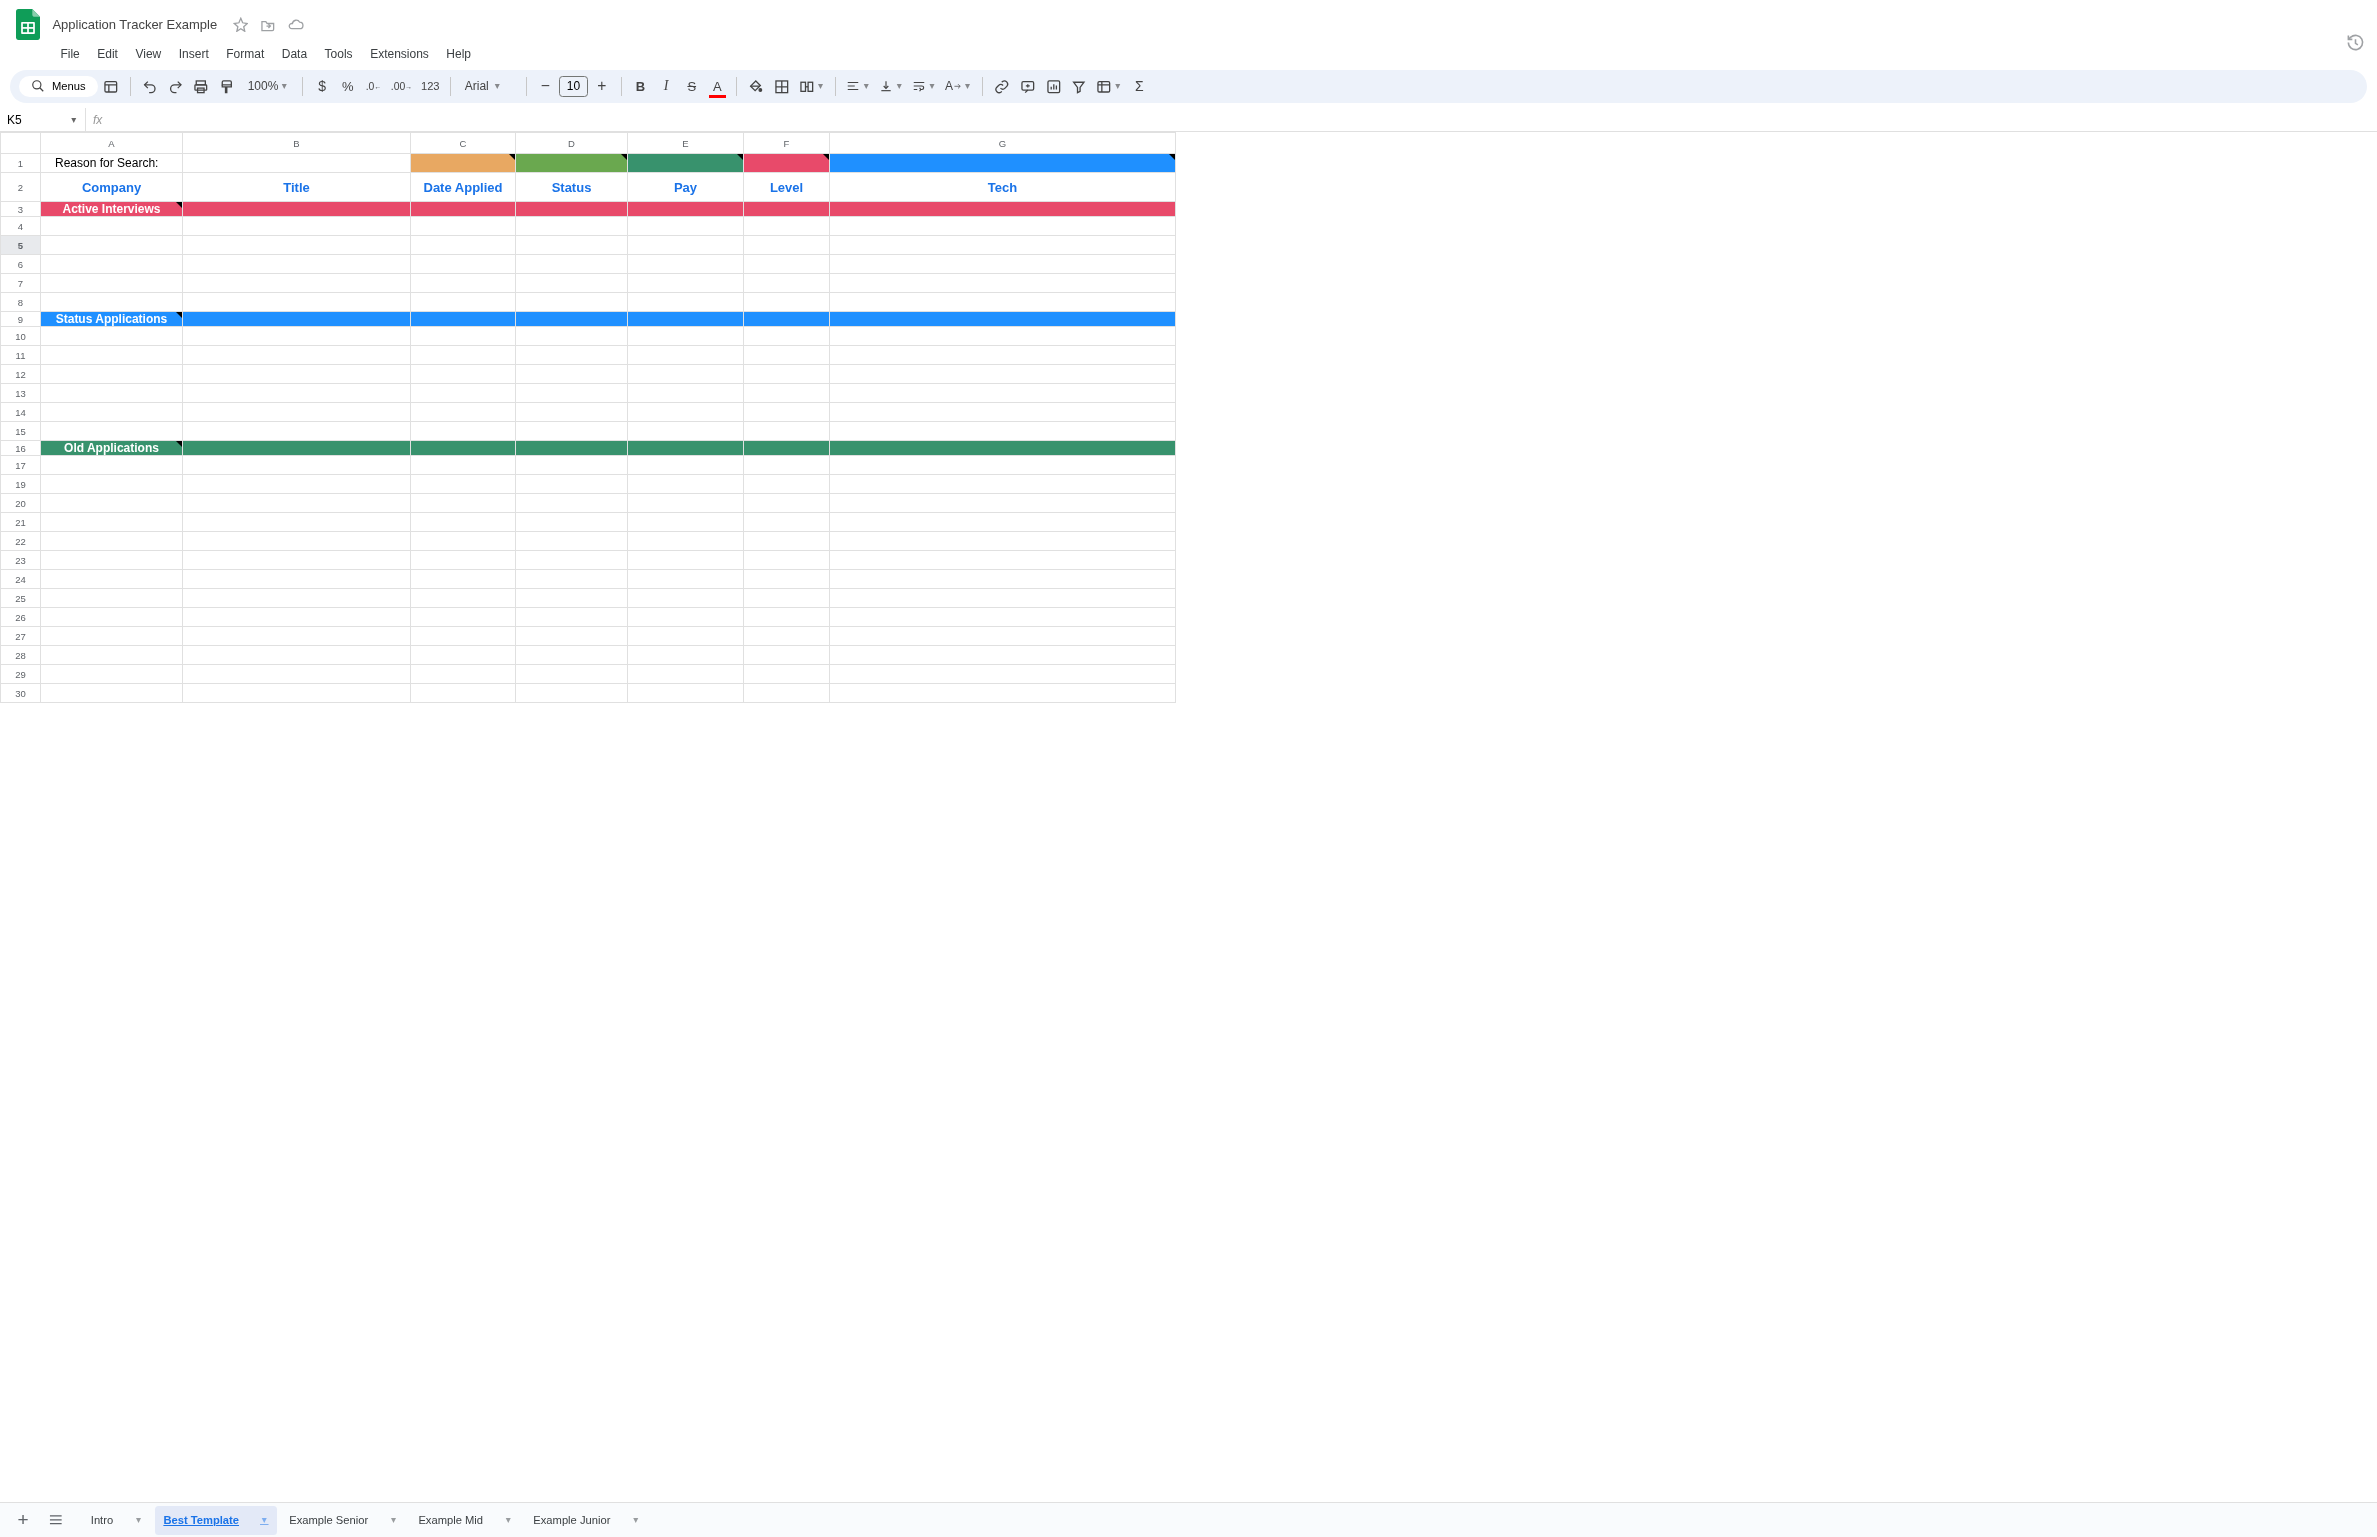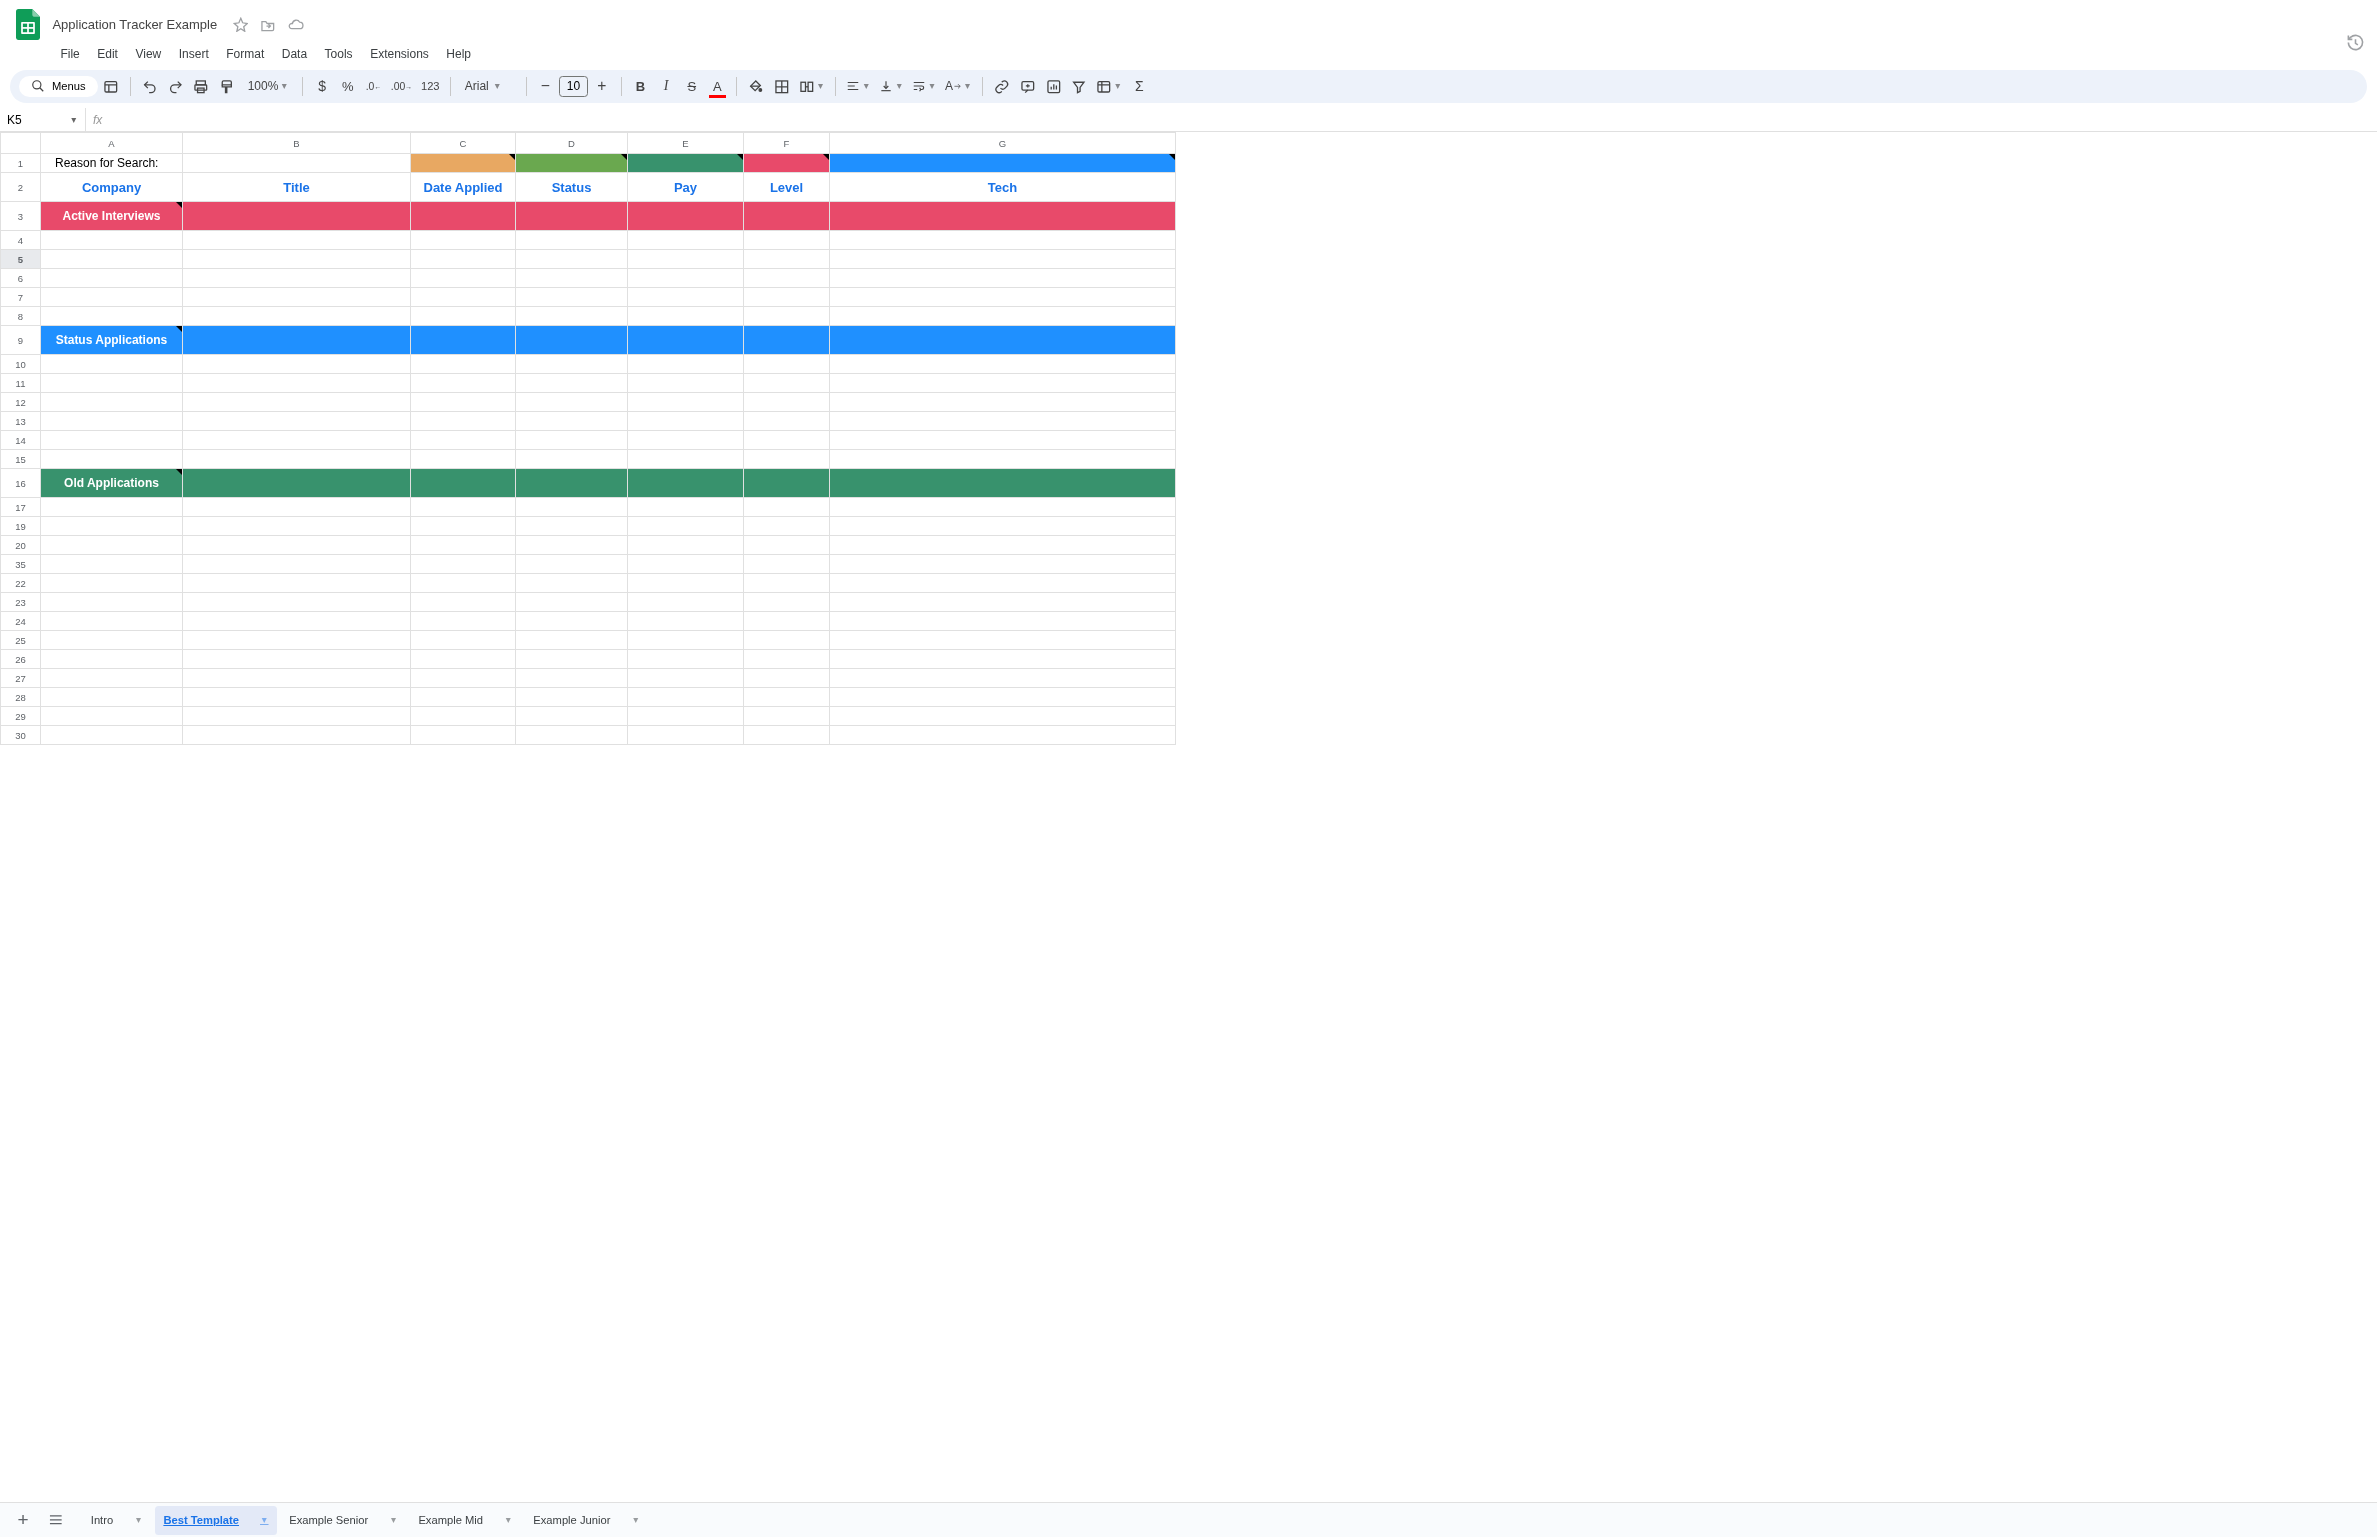--- a/index.html
+++ b/index.html
@@ -39,21 +39,21 @@
 
 .grid-wrap { position:relative; overflow:auto; height: calc(100vh - 173px); }
 .grid { border-collapse:collapse; table-layout:fixed; }
 .grid th, .grid td { border:0.9px solid #e0e0e0; padding:0; font-size:11.2px; position:relative; overflow:hidden; white-space:nowrap; text-overflow:clip; }
 .grid th { background:#fff; font-weight:400; color:#5f6368; font-size:9.5px; text-align:center; }
 .col-h { height:21px; position:sticky; top:0; z-index:2; }
 .row-h { width:40px; text-align:center; background:#fff; position:sticky; left:0; z-index:1; font-size:9.5px; }
 .corner { width:40px; height:21px; position:sticky; left:0; top:0; z-index:3; background:#fff; border-right:0.9px solid #ccc; border-bottom:0.9px solid #ccc; }
 .cell-inner { padding:1.7px 3.5px; height:18px; display:flex; align-items:center; }
 .hdr-inner { padding:1.7px 3.5px; height:28px; display:flex; align-items:center; justify-content:center; font-weight:bold; font-size:13px; color:#1a73e8; }
-.section-inner { padding:1.7px 5.2px; height:28px; display:flex; align-items:center; font-weight:bold; color:#fff; font-size:12px; }
+.section-inner { padding:1.7px 5.2px; height:14px; display:flex; align-items:center; font-weight:bold; color:#fff; font-size:12px; }
 .row-h.selected, .col-h.selected { background:#e8eaed; }
 .row-h .num { font-weight:bold; }
 .note-marker::after { content:''; position:absolute; top:0; right:0; border:3.5px solid transparent; border-top-color:#000; border-right-color:#000; }
 
 
 .sheet-bar { position:fixed; bottom:0; left:0; right:0; height:35px; background:#f9fbfd; border-top:0.9px solid #e0e0e0; display:flex; align-items:center; padding:0 8.6px; gap:3.5px; }
 .sheet-btn { width:29px; height:29px; display:flex; align-items:center; justify-content:center; cursor:pointer; border-radius:3.5px; }
 .sheet-tab { padding:0 8.6px; height:29px; display:flex; align-items:center; gap:21px; cursor:pointer; font-size:11.2px; color:#3c4043; border-radius:3.5px; }
 .sheet-tab.active { background:#e3e9f7; color:#1a73e8; font-weight:600;text-decoration:underline; }
 .tab-caret { font-size:8.6px; opacity:.5; }
@@ -757,21 +757,21 @@
             <div class="cell-inner"></div>
           </td>
           <td>
             <div class="cell-inner"></div>
           </td>
           <td>
             <div class="cell-inner"></div>
           </td>
         </tr>
         <tr>
-          <th class="row-h"><span class="">35</span></th>
+          <th class="row-h"><span class="">21</span></th>
           <td>
             <div class="cell-inner"></div>
           </td>
           <td>
             <div class="cell-inner"></div>
           </td>
           <td>
             <div class="cell-inner"></div>
           </td>
           <td>

